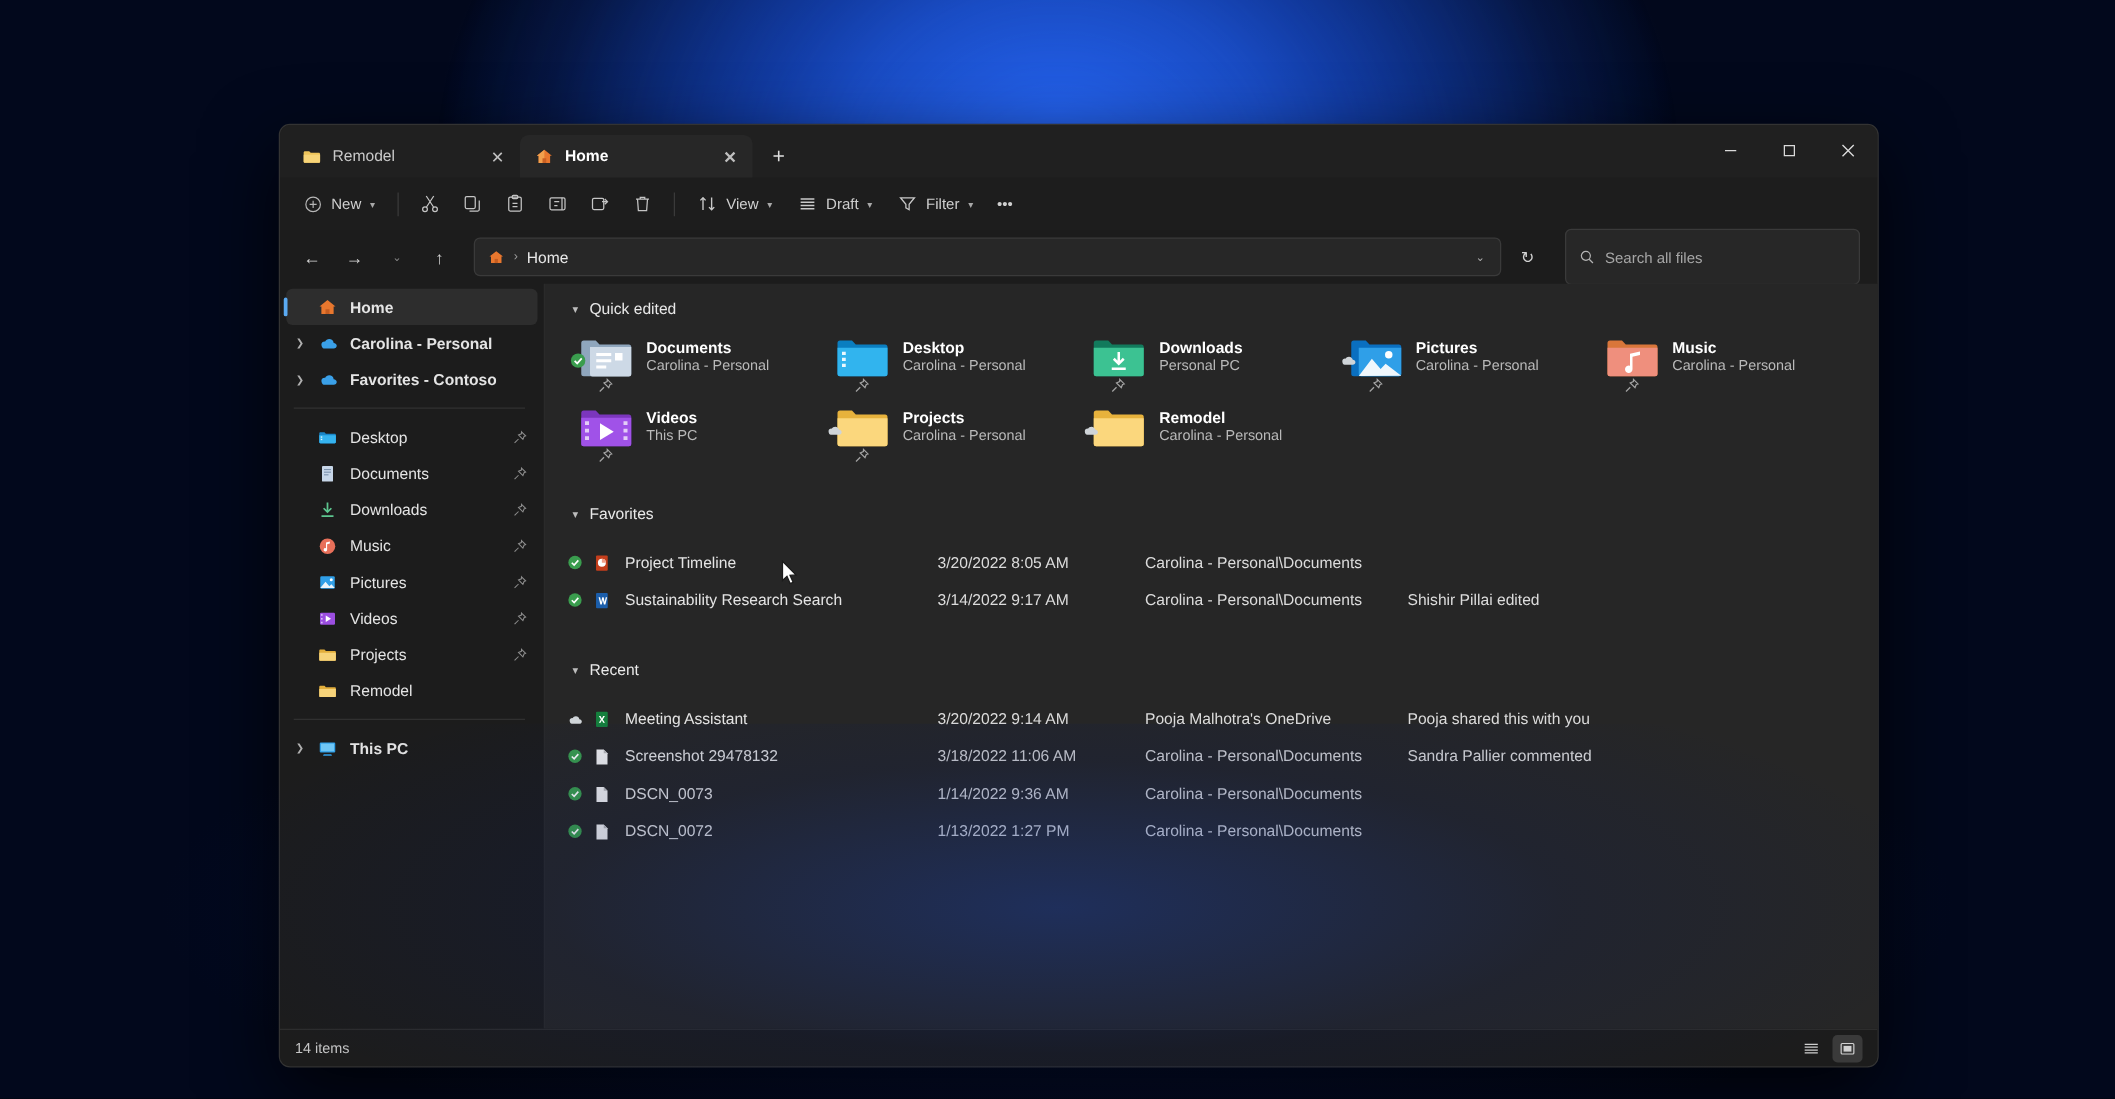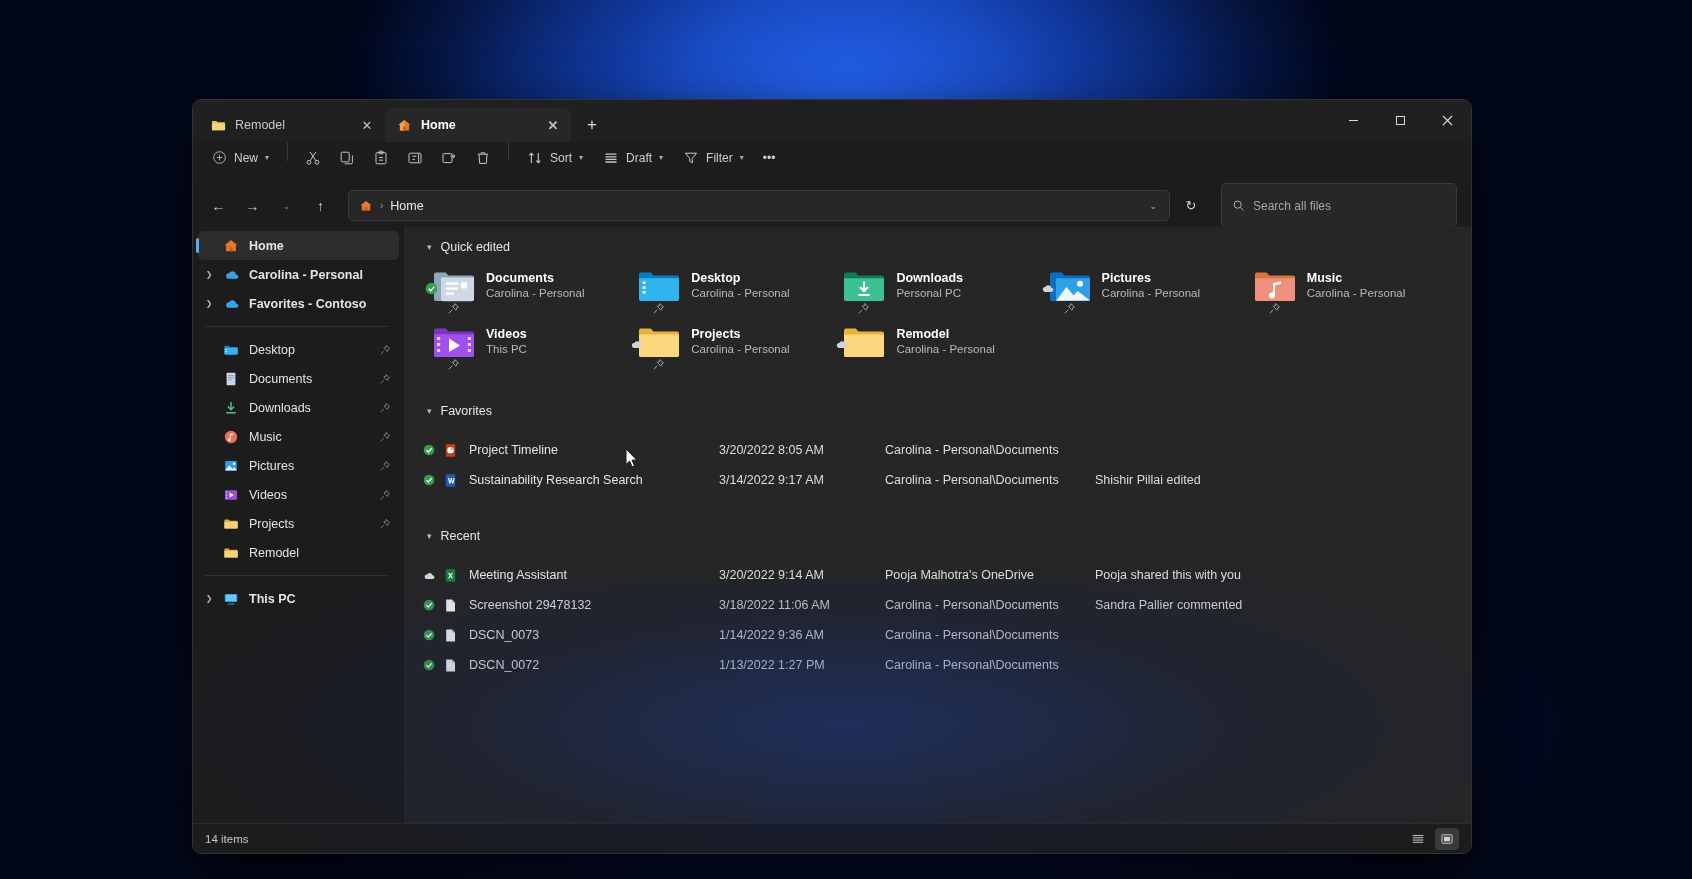--- a/index.html
+++ b/index.html
@@ -30,21 +30,21 @@
   #desktop::after {
     content: "";
     position: absolute;
     left: 0; right: 0; bottom: -120px; height: 420px;
     background: radial-gradient(ellipse 900px 260px at 50% 35%, rgba(20,60,170,.40) 0%, rgba(8,26,90,.18) 45%, rgba(0,0,0,0) 80%);
   }
 
   
   #window {
     position: absolute;
-    left: 192px; top: 99px;
+    left: 223px; top: 99px;
     width: 1280px; height: 755px;
     background: #1c1c1c;
     border-radius: 9px;
     border: 1px solid #333;
     box-shadow: 0 22px 60px rgba(0,0,0,.75);
     display: flex; flex-direction: column;
     overflow: hidden;
     color: #e6e6e6;
   }
 
@@ -87,21 +87,21 @@
   .cap {
     width: 47px; height: 41px;
     display: flex; align-items: center; justify-content: center;
     color: #dadada; font-size: 11px;
   }
 
   
   .cmdbar {
     height: 42px;
     background: #1d1d1d;
-    display: flex; 
+    display: flex; align-items: center;
     padding: 0 10px;
     gap: 2px;
     flex: 0 0 auto;
   }
   .cmd-item {
     height: 31px;
     display: flex; align-items: center;
     gap: 7px;
     padding: 0 9px;
     border-radius: 5px;
@@ -392,21 +392,21 @@
 
       <div class="cmd-sep"></div>
 
       <div class="cmd-item">
         <span>
           <svg class="ic" width="16" height="16" viewBox="0 0 16 16" stroke="#c9c9c9" fill="none" stroke-width="1.1">
             <path d="M4.4 13V3.2M2.3 5.3 4.4 3.2l2.1 2.1"></path>
             <path d="M11.3 3v9.8M9.2 10.7l2.1 2.1 2.1-2.1"></path>
           </svg>
         </span>
-        <span>Sort</span>
+        <span>View</span>
         <span class="chev">▾</span>
       </div>
 
       <div class="cmd-item">
         <span>
           <svg class="ic" width="16" height="16" viewBox="0 0 16 16" stroke="#c9c9c9" stroke-width="1.3">
             <path d="M2.5 4.2h11M2.5 6.8h11M2.5 9.4h11M2.5 12h11"></path>
           </svg>
         </span>
         <span>Draft</span>

